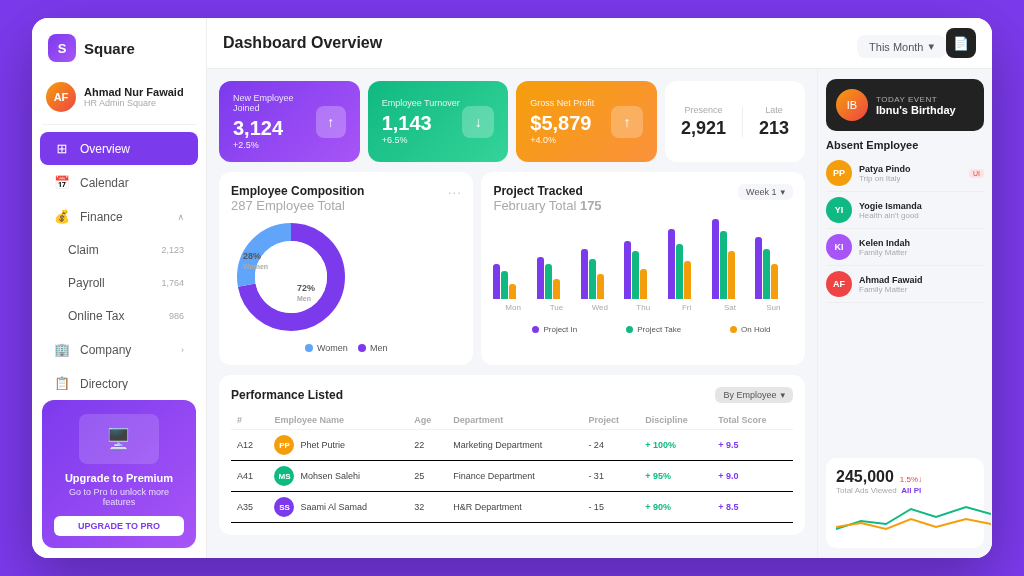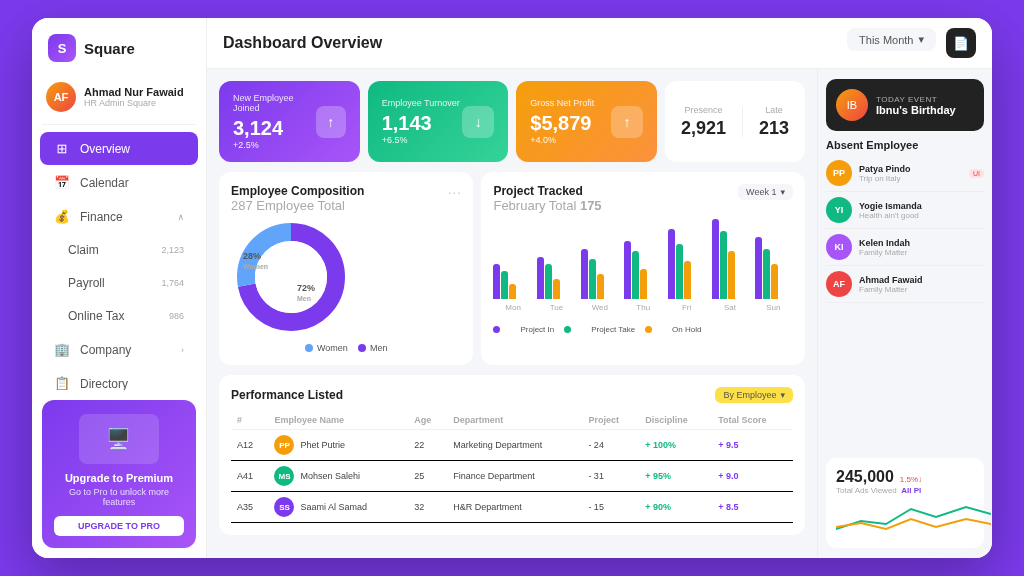--- a/index.html
+++ b/index.html
@@ -132,21 +132,21 @@
     
     .topbar {
       background: #fff;
       padding: 10px 16px;
       display: flex;
       align-items: center;
       justify-content: space-between;
       border-bottom: 1px solid #eee;
     }
     .topbar-title { font-size: 16px; font-weight: 700; color: #222; }
-    .topbar-right { display: flex; align-items: flex-start; gap: 10px; }
+    .topbar-right { display: flex; align-items: flex-end; gap: 0; }
     .topbar-badge {
       background: #f4f6fa;
       border-radius: 8px;
       padding: 5px 12px;
       font-size: 11px;
       color: #555;
       display: flex; align-items: center; gap: 5px;
       cursor: pointer;
     }
     .topbar-icon-btn {
@@ -269,39 +269,39 @@
     .bar { border-radius: 3px 3px 0 0; min-width: 5px; }
     .bar-labels { display: flex; gap: 4px; margin-top: 4px; }
     .bar-label { flex: 1; text-align: center; font-size: 8px; color: #aaa; }
     .chart-legend {
       display: flex;
       gap: 10px;
       margin-top: 6px;
       font-size: 8px;
       color: #555;
     }
-    .chart-legend-item { display: flex; align-items: center; gap: 20px; }
+    .chart-legend-item { display: flex; align-items: center; gap: 4px; margin-left: 39px; }
     .chart-legend-dot { width: 7px; height: 7px; border-radius: 50%; }
     
     .perf-card {
       background: #fff;
       border-radius: 12px;
       padding: 12px;
     }
     .perf-header {
       display: flex;
       align-items: center;
       justify-content: space-between;
       margin-bottom: 8px;
     }
     .perf-title { font-size: 12px; font-weight: 700; color: #222; }
     .perf-filter {
       display: flex; align-items: center; gap: 4px;
       font-size: 9px; color: #555;
-      background: #fde047;
+      background: #e5e5e5;
       border-radius: 6px;
       padding: 3px 8px;
       cursor: pointer;
       justify-content: space-between;
     }
     table { width: 100%; border-collapse: collapse; }
     th { font-size: 9px; color: #aaa; font-weight: 600; text-align: left; padding: 4px 6px; border-bottom: 1px solid #f0f0f0; }
     td { font-size: 9px; color: #444; padding: 5px 6px; border-bottom: 1px solid #000000; vertical-align: middle; }
     .emp-cell { display: flex; align-items: center; gap: 6px; }
     .emp-avatar {

